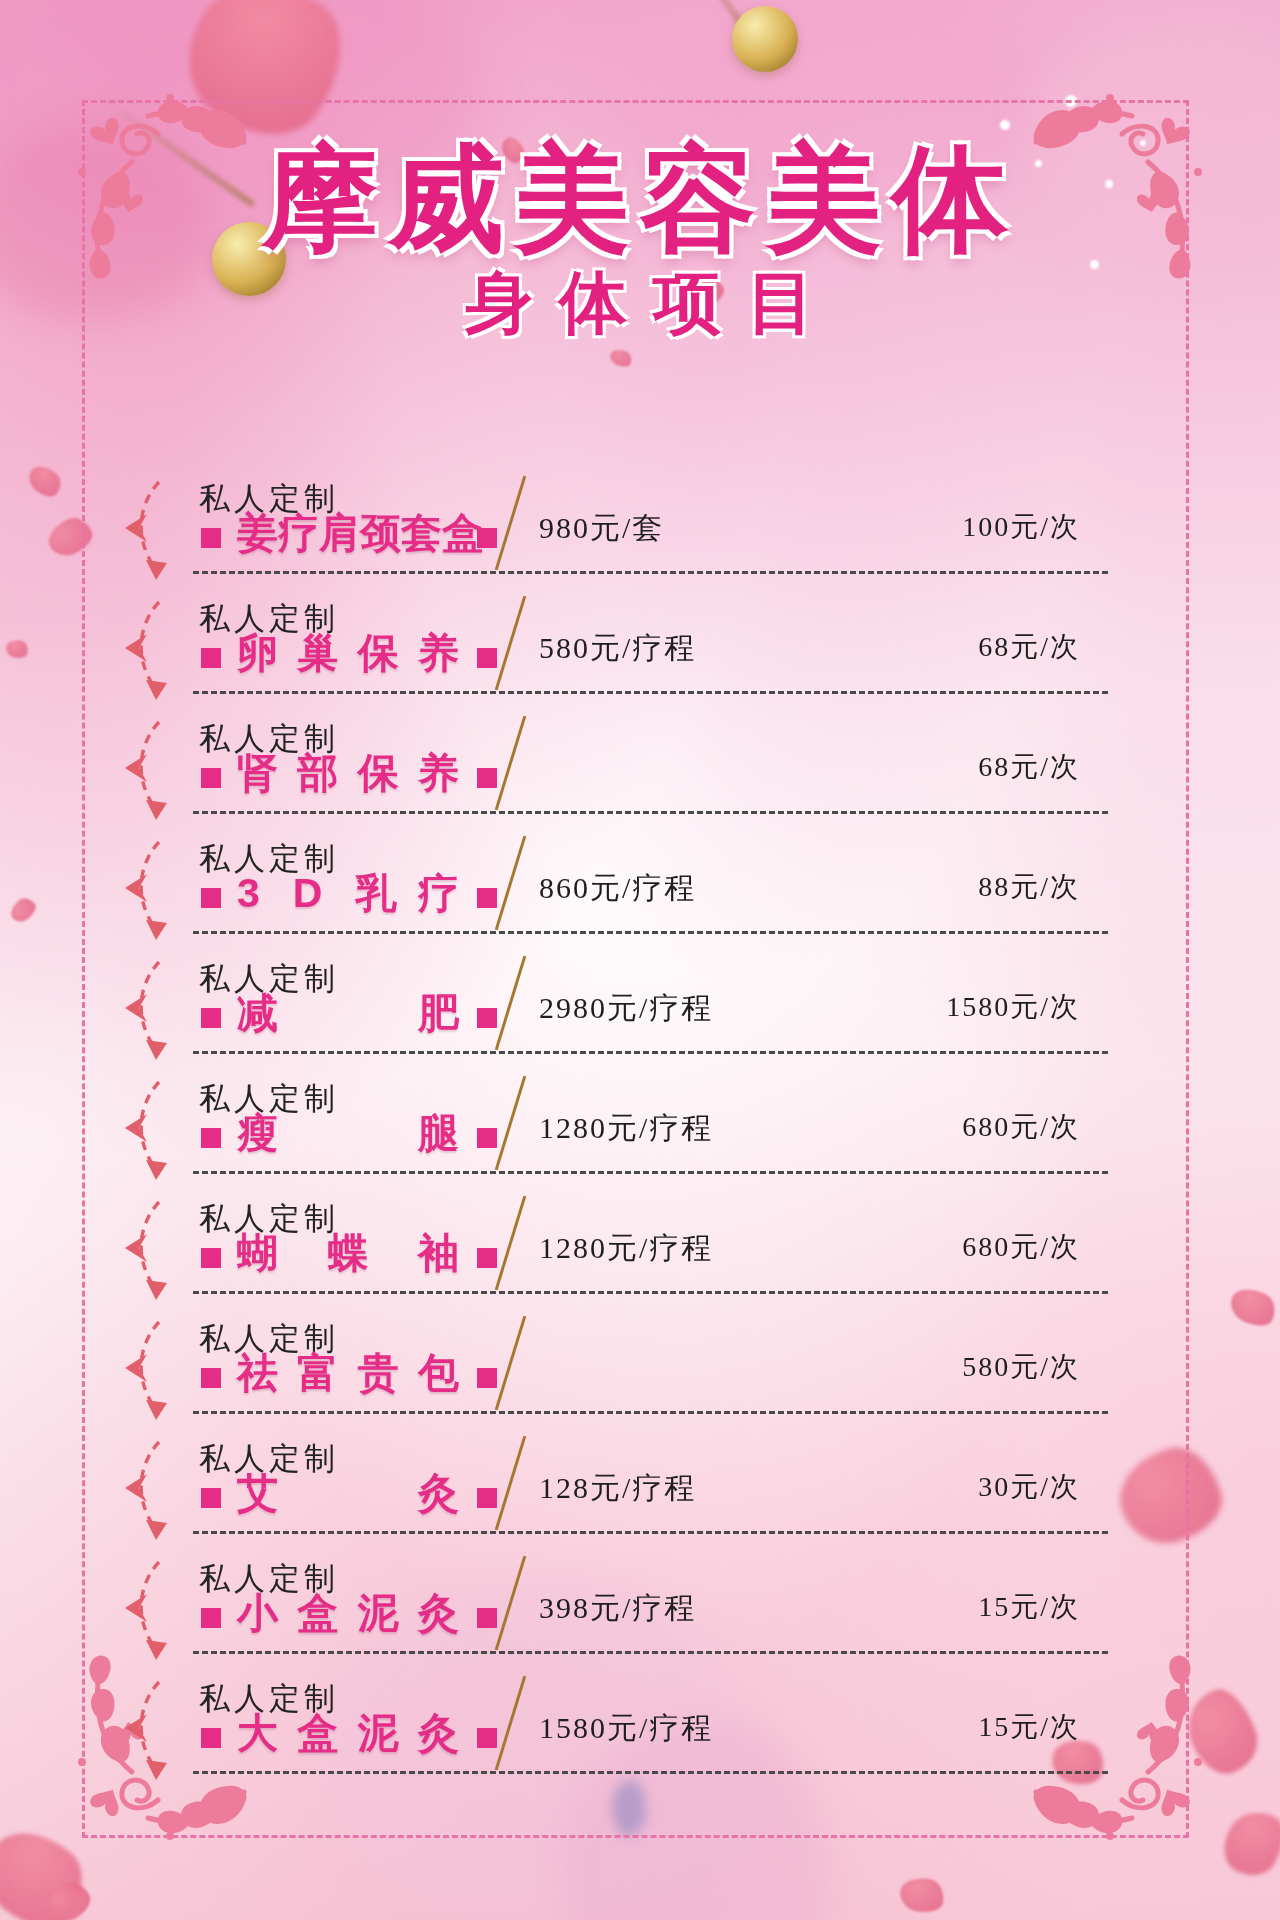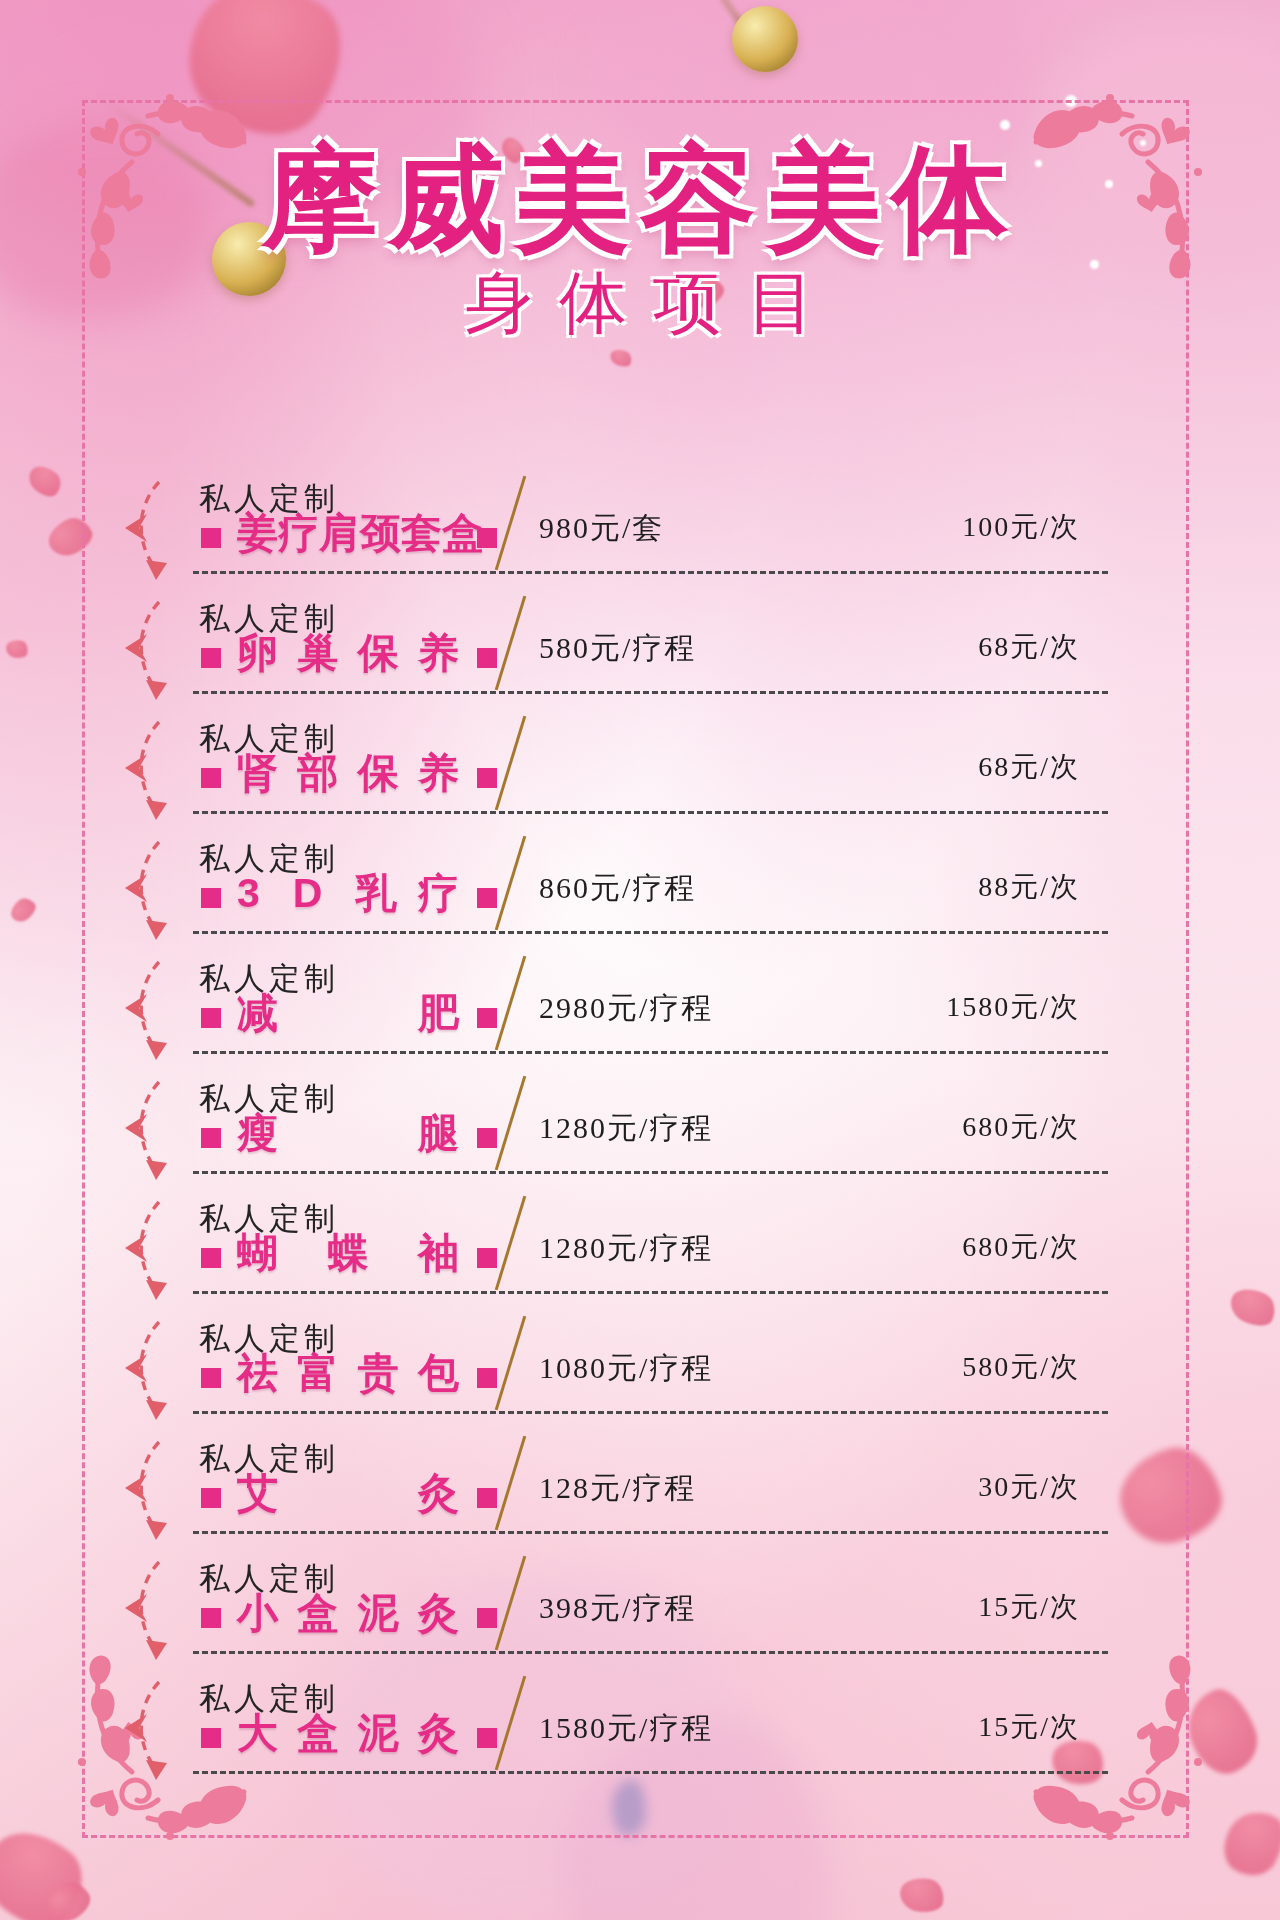--- a/index.html
+++ b/index.html
@@ -40,21 +40,21 @@
   .corner.bl{left:66px;bottom:62px;transform:scale(-1,-1);}
   .corner.br{right:66px;bottom:62px;transform:scaleY(-1);}
   
   .title{
     position:absolute;top:122px;left:0;width:100%;text-align:center;z-index:5;
     font-size:116px;font-weight:bold;letter-spacing:10px;color:var(--title,#e32181);
     text-shadow:-4px -4px 0 #fff,4px -4px 0 #fff,-4px 4px 0 #fff,4px 4px 0 #fff,0 7px 12px rgba(180,40,100,.30);
   }
   .subtitle{
     position:absolute;top:258px;left:0;width:100%;text-align:center;z-index:5;
-    font-size:68px;font-weight:normal;letter-spacing:26px;text-indent:26px;color:var(--title,#e32181);
+    font-size:68px;font-weight:bold;letter-spacing:26px;text-indent:26px;color:var(--title,#e32181);
     text-shadow:-3px -3px 0 #fff,3px -3px 0 #fff,-3px 3px 0 #fff,3px 3px 0 #fff;
   }
   
   .list{position:absolute;left:185px;top:462px;width:915px;z-index:5;}
   .row{position:relative;height:120px;}
   .arrow{position:absolute;left:-62px;top:16px;width:54px;height:102px;color:var(--arrow,#e05f6b);}
   .plabel{position:absolute;top:16px;left:14px;font-family:"Liberation Serif",serif;
     font-size:31px;letter-spacing:4px;color:#242424;}
   .sq{position:absolute;top:66px;width:20px;height:20px;background:var(--accent,#e52c86);}
   .sq1{left:16px;} .sq2{left:292px;}
@@ -267,21 +267,20 @@
     <svg class="arrow" viewBox="0 0 54 102">
       <path d="M36,4 C14,28 12,62 32,90" fill="none" stroke="currentColor" stroke-width="3.4" stroke-dasharray="9 7"></path>
       <polygon points="2,50 24,36 16,50 24,64" fill="currentColor"></polygon>
       <polygon points="23,82 44,85 33,102" fill="currentColor"></polygon>
     </svg>
     <div class="plabel">私人定制</div>
     <span class="sq sq1"></span>
     <div class="iname">祛富贵包</div>
     <span class="sq sq2"></span>
     <div class="slash"></div>
-    <div class="price1">1080元/疗程</div>
     <div class="price2">580元/次</div>
     <div class="sep"></div>
   </div>
 
   <div class="row">
     <svg class="arrow" viewBox="0 0 54 102">
       <path d="M36,4 C14,28 12,62 32,90" fill="none" stroke="currentColor" stroke-width="3.4" stroke-dasharray="9 7"></path>
       <polygon points="2,50 24,36 16,50 24,64" fill="currentColor"></polygon>
       <polygon points="23,82 44,85 33,102" fill="currentColor"></polygon>
     </svg>

